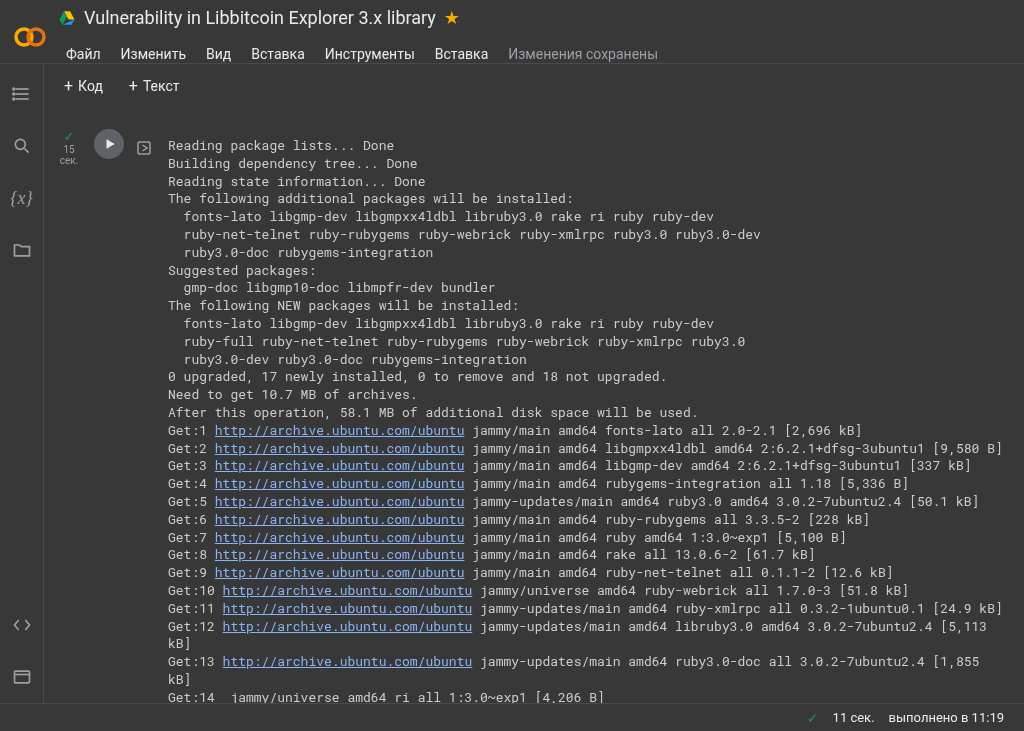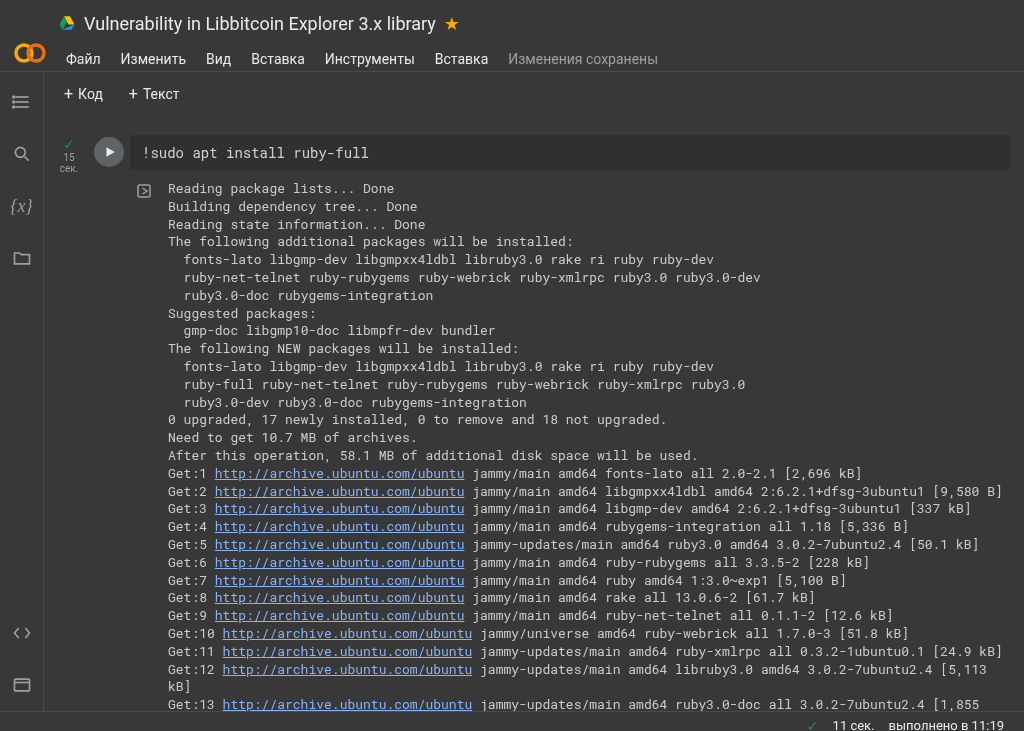--- a/index.html
+++ b/index.html
@@ -6,23 +6,23 @@
   body {
     font-family: 'Roboto', Arial, sans-serif;
     background: #383838;
     color: #e8eaed;
     width: 1024px;
     height: 731px;
     overflow: hidden;
     font-size: 14px;
   }
   .header {
-    height: 72px;
-    display: flex;
-    align-items: flex-end;
+    height: 64px;
+    display: flex;
+    align-items: center;
     padding: 6px 12px 0 12px;
     border-bottom: 1px solid #4a4a4a;
   }
   .logo {
     width: 36px;
     height: 36px;
     margin-right: 10px;
     margin-top: 4px;
     flex-shrink: 0;
   }
@@ -278,21 +278,20 @@
           <span class="check">✓</span>
           <span class="time">15</span>
           <span class="time">сек.</span>
         </div>
         <div class="run-btn">
           <svg viewBox="0 0 24 24" width="14" height="14">
               <path d="M6 4 L20 12 L6 20 Z" fill="#e8eaed"></path>
             </svg>
         </div>
         <div class="cell-body">
-          <div class="code-input"><span>!sudo apt install ruby-full</span></div>
           <div class="output-area">
             <div class="output-gutter">
               <svg viewBox="0 0 24 24" width="18" height="18" fill="none" stroke="#9aa0a6" stroke-width="2">
                 <rect x="4" y="4" width="16" height="16" rx="2"></rect>
                   <polyline points="10,8 16,12 10,16"></polyline>
               </svg>
             </div>
             <div class="output-text" id="output-text">Reading package lists... Done
 Building dependency tree... Done
 Reading state information... Done

